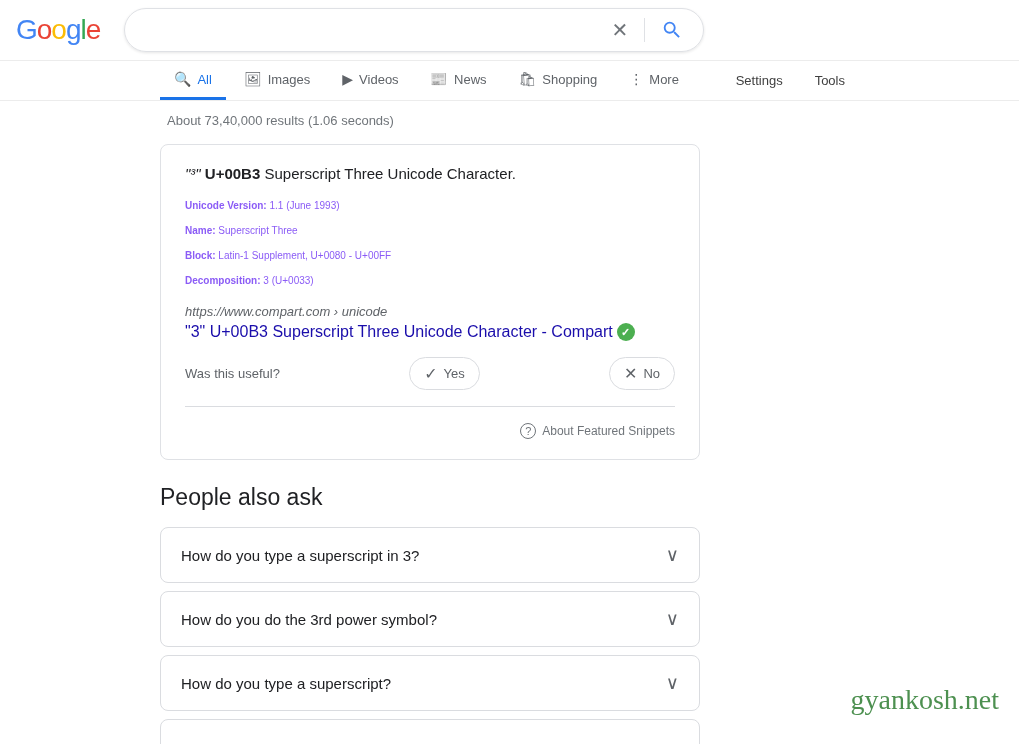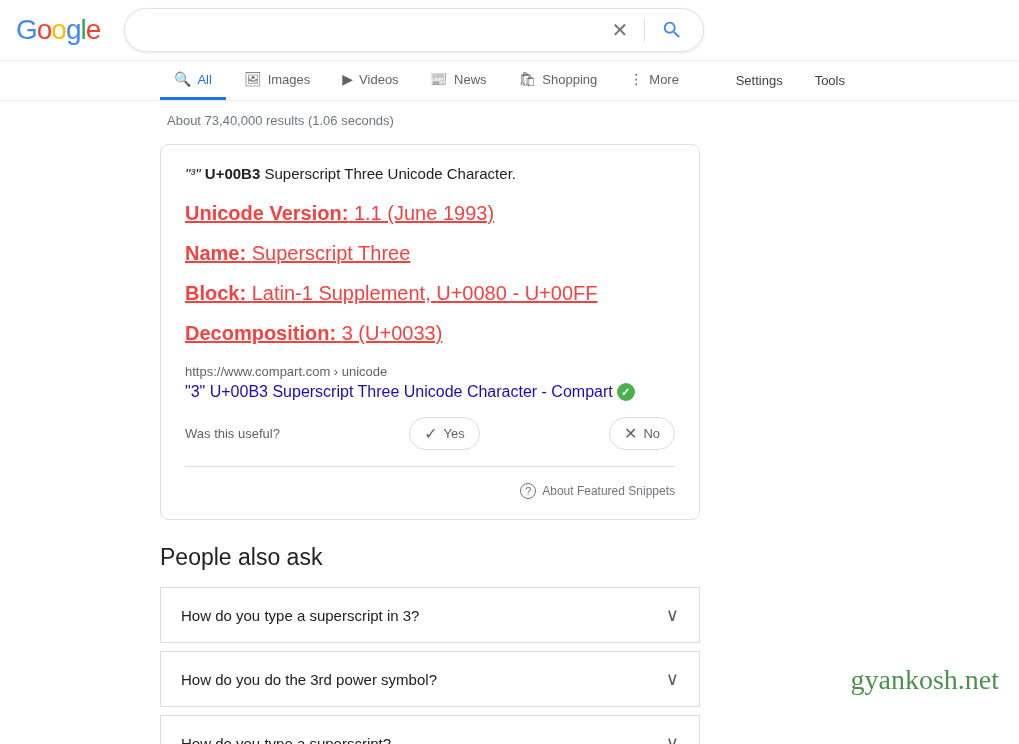--- a/index.html
+++ b/index.html
@@ -141,33 +141,33 @@
     }
     .snippet-title .char-code {
       font-style: italic;
       font-weight: normal;
     }
     .snippet-title .bold {
       font-weight: bold;
     }
     .snippet-row {
       margin-bottom: 10px;
-      font-size: 20px;
+      font-size: 10px;
       line-height: 1.5;
-      color: #ef4444;
-      text-decoration: underline;
+      color: #8b5cf6;
     }
     .snippet-row .label {
       font-weight: bold;
     }
     .snippet-source {
       font-size: 13px;
       color: #5f6368;
       margin-top: 16px;
       margin-bottom: 4px;
+      font-style: italic;
     }
     .snippet-link {
       color: #1a0dab;
       font-size: 16px;
       text-decoration: none;
       display: inline-flex;
       align-items: center;
       gap: 4px;
     }
     .snippet-link-badge {
@@ -235,42 +235,42 @@
 
     
     .section-title {
       font-size: 23px;
       font-weight: 400;
       margin-bottom: 16px;
       color: #202124;
     }
     .paa-item {
       border: 1px solid #dadce0;
-      border-radius: 0;
+      border-radius: 8px;
       margin-bottom: 8px;
       display: flex;
       align-items: center;
       justify-content: space-between;
       padding: 16px 20px;
       cursor: pointer;
       background: #fff;
     }
     .paa-question {
       font-size: 15px;
       color: #202124;
     }
     .paa-chevron {
       color: #5f6368;
       font-size: 18px;
     }
 
     
     .watermark {
       position: fixed;
-      bottom: 48px;
+      bottom: 28px;
       right: 20px;
       font-family: 'Brush Script MT', cursive;
       color: #2e7d32;
       font-size: 28px;
       opacity: 0.85;
       pointer-events: none;
     }
   </style>
 </head>
 <body>

